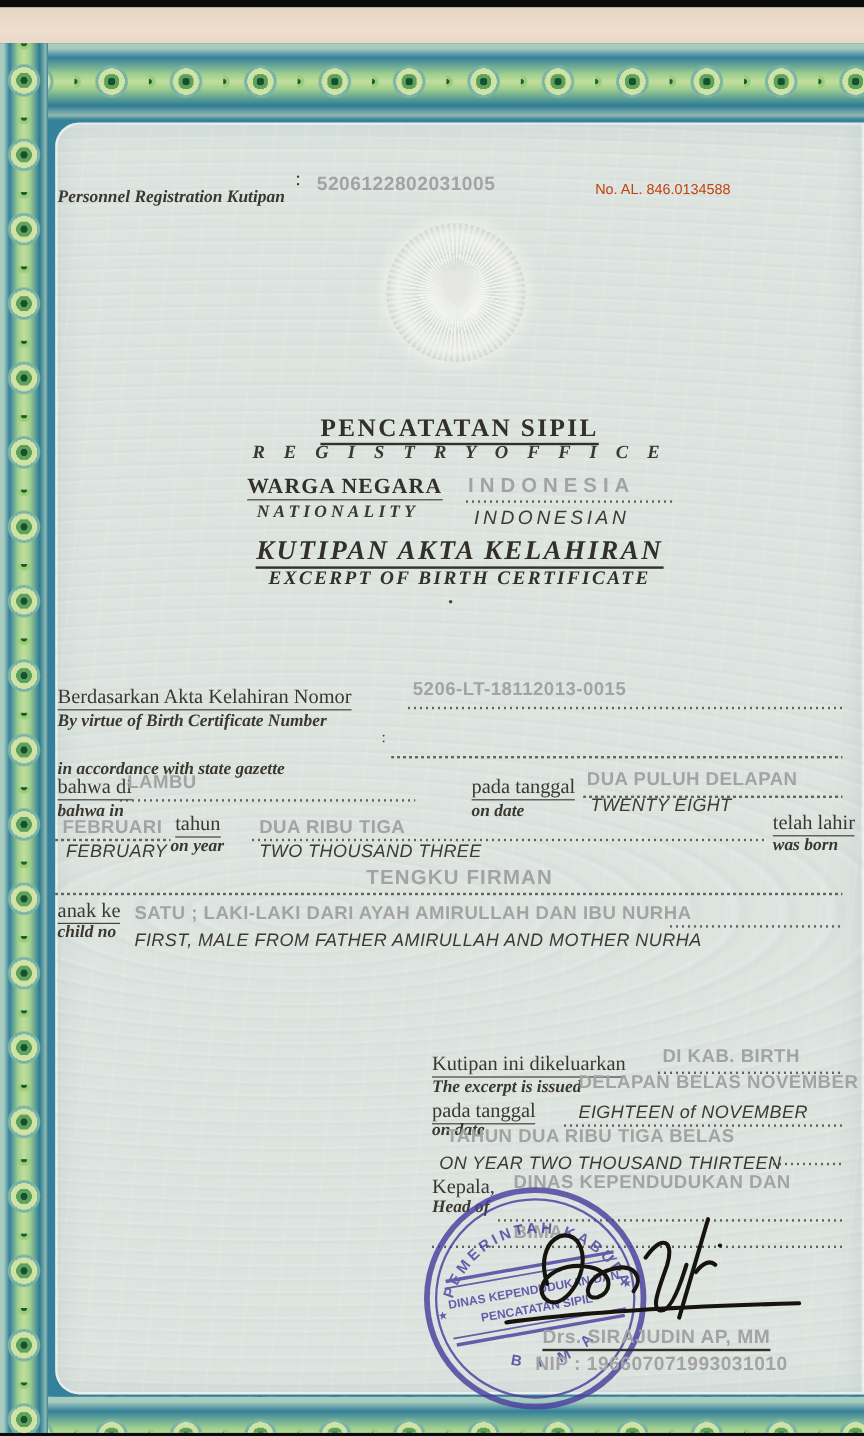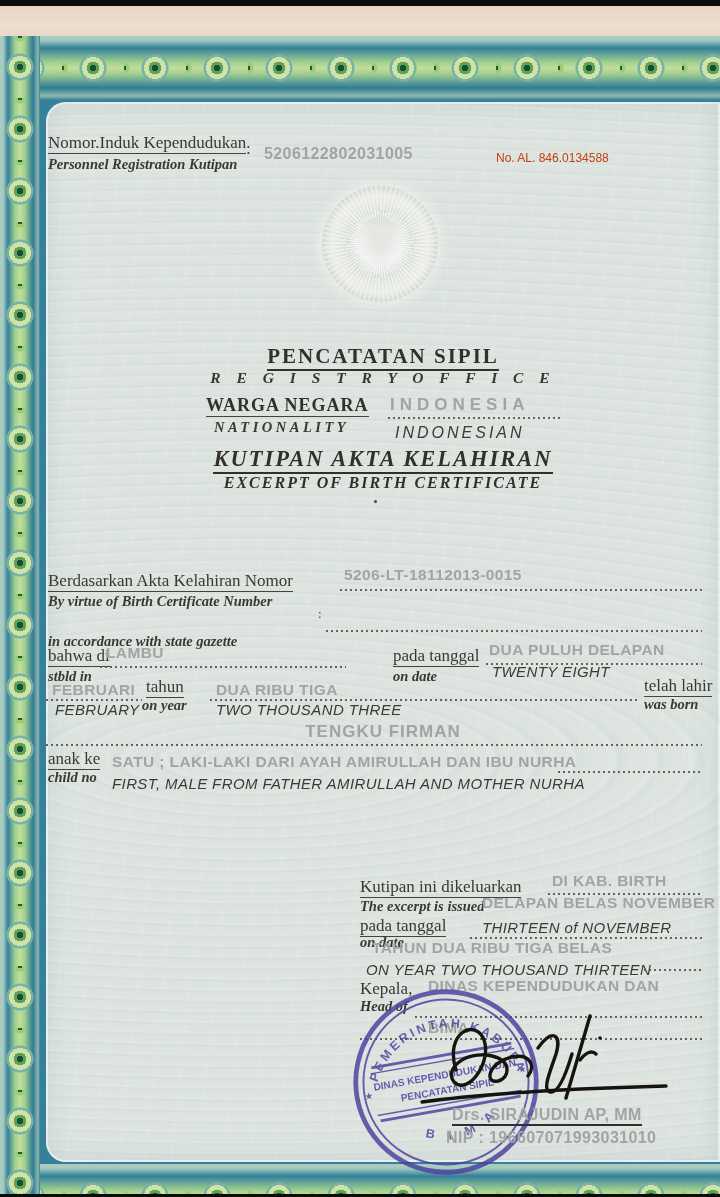--- a/index.html
+++ b/index.html
@@ -69,23 +69,20 @@
 
   <div class="cert">
     <div class="gb gb-h gb-top"></div>
     <div class="gb gb-h gb-bottom"></div>
     <div class="gb gb-v"></div>
     <div class="panel"></div>
   </div>
 
   <div class="content">
 
-    <div class="abs ser" style="left:48px;top:133px;">
-      <span class="ul">Nomor.Induk Kependudukan</span>
-    </div>
     <div class="abs ser" style="left:246px;top:139px;">:</div>
     <div class="abs seri" style="left:48px;top:156px;">Personnel Registration Kutipan</div>
     <div class="abs typ" style="left:264px;top:145px;font-size:16px;">5206122802031005</div>
     <div class="abs" style="left:496px;top:151px;font-family:'Liberation Sans',sans-serif;font-size:12px;font-weight:400;color:#c2410c;">No. AL. 846.0134588</div>
 
     <div class="seal"></div>
 
     <div class="ctr" style="top:344px;">
       <span class="h1" style="border-bottom:2.5px solid #33302a;padding-bottom:1px;">PENCATATAN SIPIL</span>
     </div>
@@ -114,21 +111,21 @@
 
     <div class="abs ser" style="left:318px;top:606px;font-size:13px;">:</div>
     <div class="dot" style="left:326px;width:376px;top:630px;"></div>
     <div class="abs seri" style="left:48px;top:633px;">in accordance with state gazette</div>
 
     <div class="abs ser" style="left:48px;top:646px;">
       <span class="ul">bahwa di</span>
     </div>
     <div class="abs typ" style="left:106px;top:644px;">LAMBU</div>
     <div class="dot" style="left:100px;width:246px;top:666px;"></div>
-    <div class="abs seri" style="left:48px;top:668px;">stbld in</div>
+    <div class="abs seri" style="left:48px;top:668px;">bahwa in</div>
     <div class="abs ser" style="left:393px;top:646px;">
       <span class="ul">pada tanggal</span>
     </div>
     <div class="abs typ" style="left:489px;top:641px;">DUA PULUH DELAPAN</div>
     <div class="dot" style="left:486px;width:216px;top:663px;"></div>
     <div class="abs seri" style="left:393px;top:668px;">on date</div>
     <div class="abs typi" style="left:492px;top:663px;">TWENTY EIGHT</div>
 
     <div class="abs typ" style="left:52px;top:681px;">FEBRUARI</div>
     <div class="dot" style="left:46px;width:96px;top:699px;"></div>
@@ -159,21 +156,21 @@
     <div class="abs ser" style="left:360px;top:877px;">
       <span class="ul">Kutipan ini dikeluarkan</span>
     </div>
     <div class="abs typ" style="left:552px;top:872px;">DI KAB. BIRTH</div>
     <div class="dot" style="left:548px;width:154px;top:893px;"></div>
     <div class="abs seri" style="left:360px;top:898px;">The excerpt is issued</div>
     <div class="abs typ" style="left:482px;top:894px;">DELAPAN BELAS NOVEMBER</div>
     <div class="abs ser" style="left:360px;top:916px;">
       <span class="ul">pada tanggal</span>
     </div>
-    <div class="abs typi" style="left:482px;top:919px;">THIRTEEN of NOVEMBER</div>
+    <div class="abs typi" style="left:482px;top:919px;">EIGHTEEN of NOVEMBER</div>
     <div class="dot" style="left:470px;width:232px;top:937px;"></div>
     <div class="abs seri" style="left:360px;top:934px;">on date</div>
     <div class="abs typ" style="left:372px;top:939px;">TAHUN DUA RIBU TIGA BELAS</div>
     <div class="abs typi" style="left:366px;top:961px;">ON YEAR TWO THOUSAND THIRTEEN</div>
     <div class="dot" style="left:644px;width:58px;top:969px;"></div>
     <div class="abs ser" style="left:360px;top:979px;">Kepala,</div>
     <div class="abs typ" style="left:428px;top:977px;">DINAS KEPENDUDUKAN DAN</div>
     <div class="abs seri" style="left:360px;top:998px;">Head of</div>
     <div class="dot" style="left:415px;width:287px;top:1016px;"></div>
     <div class="abs typ" style="left:428px;top:1019px;">BIMA</div>

